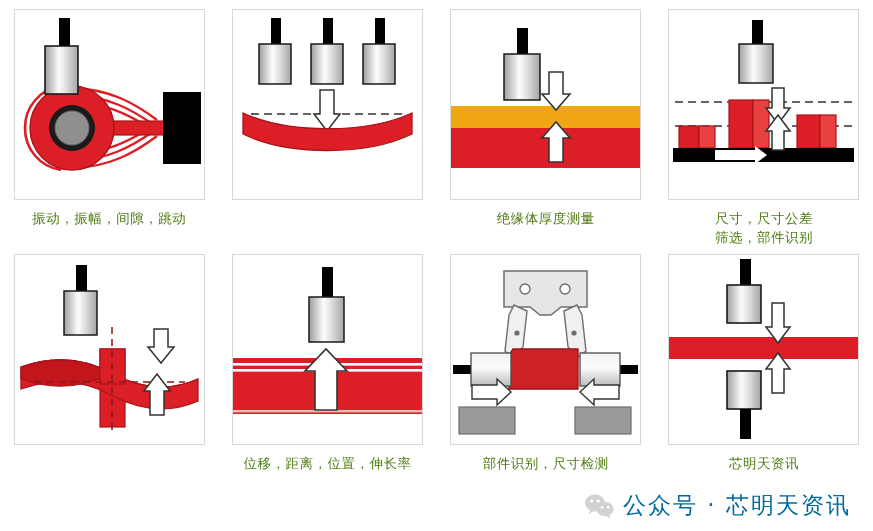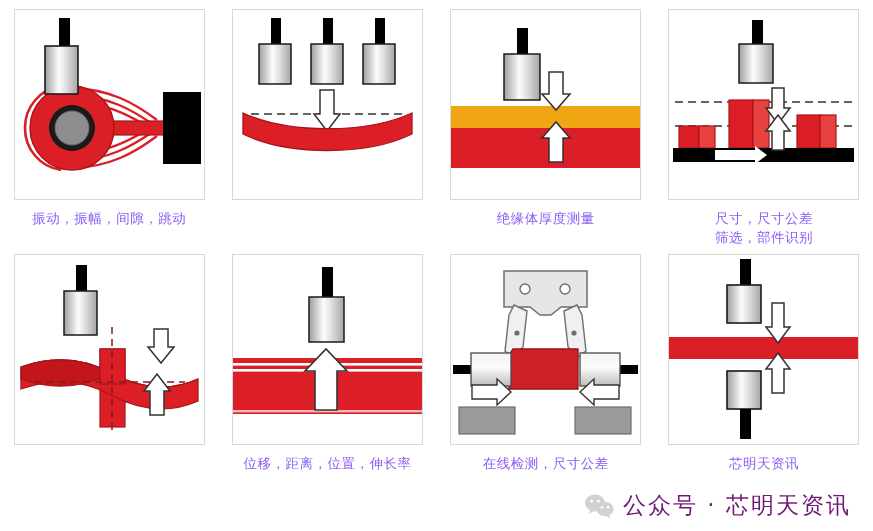--- a/index.html
+++ b/index.html
@@ -40,33 +40,33 @@
     box-sizing: border-box;
     overflow: visible;
   }
   .panel svg { display: block; }
   .caption {
     margin-top: 9px;
     width: 210px;
     text-align: center;
     font-size: 13.5px;
     line-height: 19px;
-    color: #8b5cf6;
+    color: #4d7c0f;
     letter-spacing: 0.5px;
     font-family: "DejaVu Sans", "Liberation Sans", sans-serif;
   }
   .caption .line2 { display: block; }
   .watermark {
     position: absolute;
     right: 22px;
     bottom: 10px;
     display: flex;
     align-items: center;
     gap: 9px;
-    color: #701a75;
+    color: #0369a1;
     font-size: 23px;
     letter-spacing: 2px;
     font-family: "DejaVu Sans", "Liberation Sans", sans-serif;
   }
   .wm-icon { display: block; }
 </style>
 </head>
 <body>
 
 <div class="grid">
@@ -326,21 +326,21 @@
         </g>
 
         <polygon points="21,130 46,130 46,124 60,137 46,150 46,144 21,144" fill="#FFFFFF" stroke="#333333" stroke-width="1.4"></polygon>
         <polygon points="168,130 143,130 143,124 129,137 143,150 143,144 168,144" fill="#FFFFFF" stroke="#333333" stroke-width="1.4"></polygon>
 
         <rect x="8" y="152" width="56" height="27" fill="#9A9A9A" stroke="#6E6E6E" stroke-width="1.2"></rect>
         <rect x="124" y="152" width="56" height="27" fill="#9A9A9A" stroke="#6E6E6E" stroke-width="1.2"></rect>
       </svg>
     </div>
     <div class="caption">
-      <span>在线检测，尺寸公差</span>
+      <span>部件识别，尺寸检测</span>
     </div>
   </div>
 
   <div class="cell">
     <div class="panel">
       <svg width="189" height="189" viewBox="0 0 189 189">
         <defs>
           <linearGradient id="metal8" x1="0" y1="0" x2="1" y2="0">
             <stop offset="0" stop-color="#9E9E9E"></stop>
             <stop offset="0.42" stop-color="#FCFCFC"></stop>

